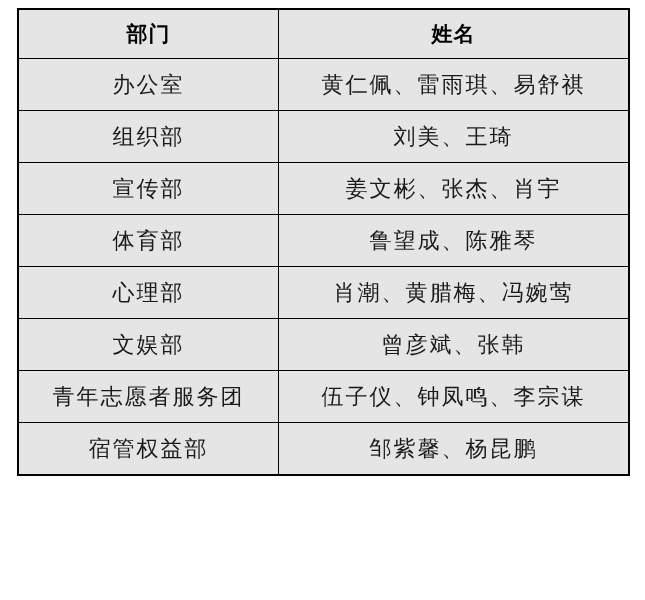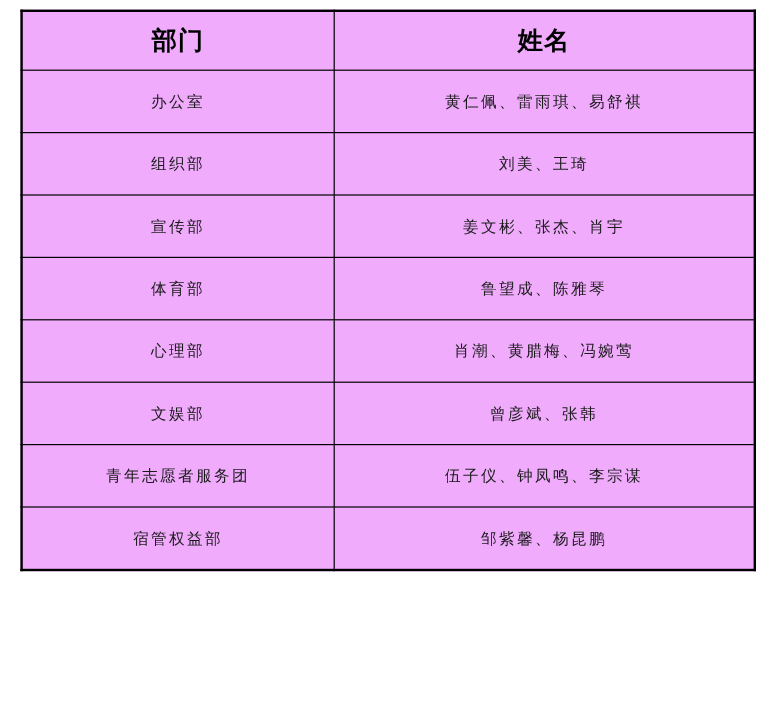--- a/index.html
+++ b/index.html
@@ -19,21 +19,21 @@
   .table-wrap {
     position: absolute;
     left: 17px;
     top: 8px;
   }
   table.roster {
     border-collapse: collapse;
     table-layout: fixed;
     width: 613px;
     border: 2px solid #000000;
-    background: #f0abfc;
+    background: #e5e5e5;
   }
   table.roster col.col-dept  { width: 42.6%; }
   table.roster col.col-names { width: 57.4%; }
   table.roster th,
   table.roster td {
     border: 1px solid #000000;
     text-align: center;
     vertical-align: middle;
     padding: 0 4px;
     overflow: hidden;
@@ -44,21 +44,21 @@
     font-family: "Liberation Sans", "DejaVu Sans", sans-serif;
     font-weight: bold;
     font-size: 21px;
     color: #000000;
     letter-spacing: 1px;
   }
   table.roster td {
     height: 51px;
     font-family: "Liberation Serif", "DejaVu Serif", serif;
     font-weight: normal;
-    font-size: 13px;
+    font-size: 22px;
     color: #1a1a1a;
     letter-spacing: 2px;
   }
 </style>
 </head>
 <body>
 
 <div class="page">
   <div class="table-wrap">
     <table class="roster">

